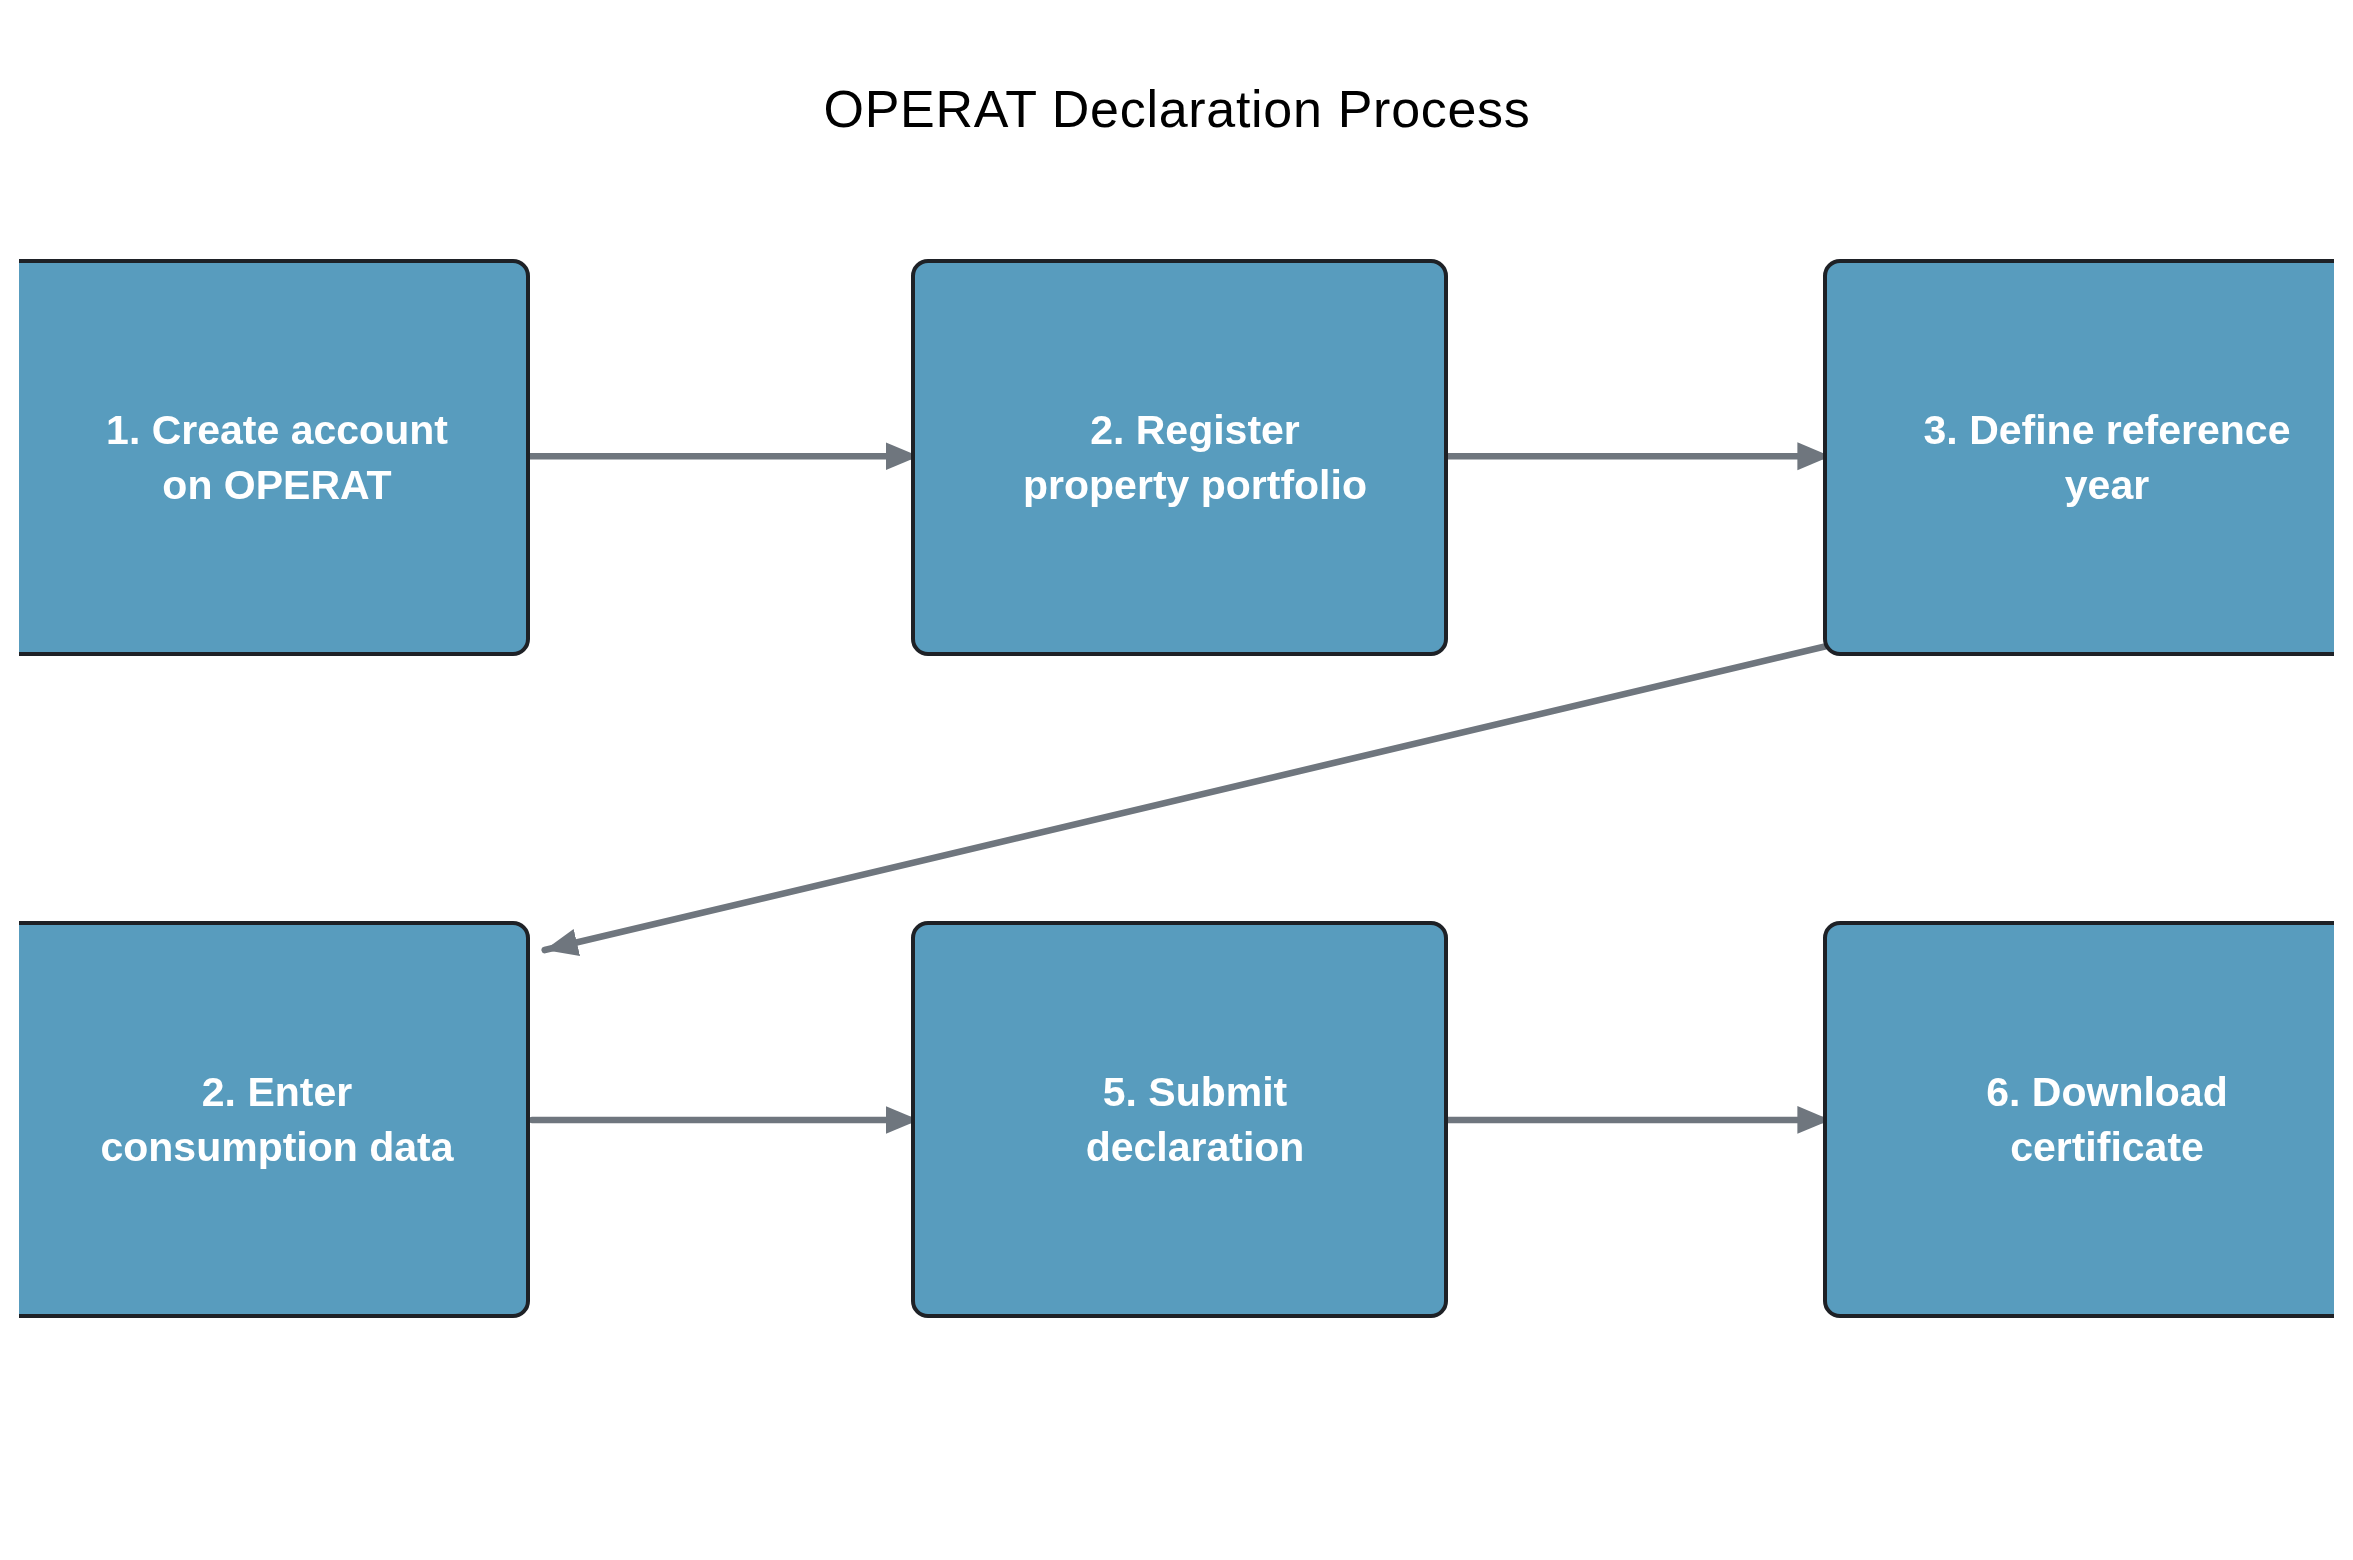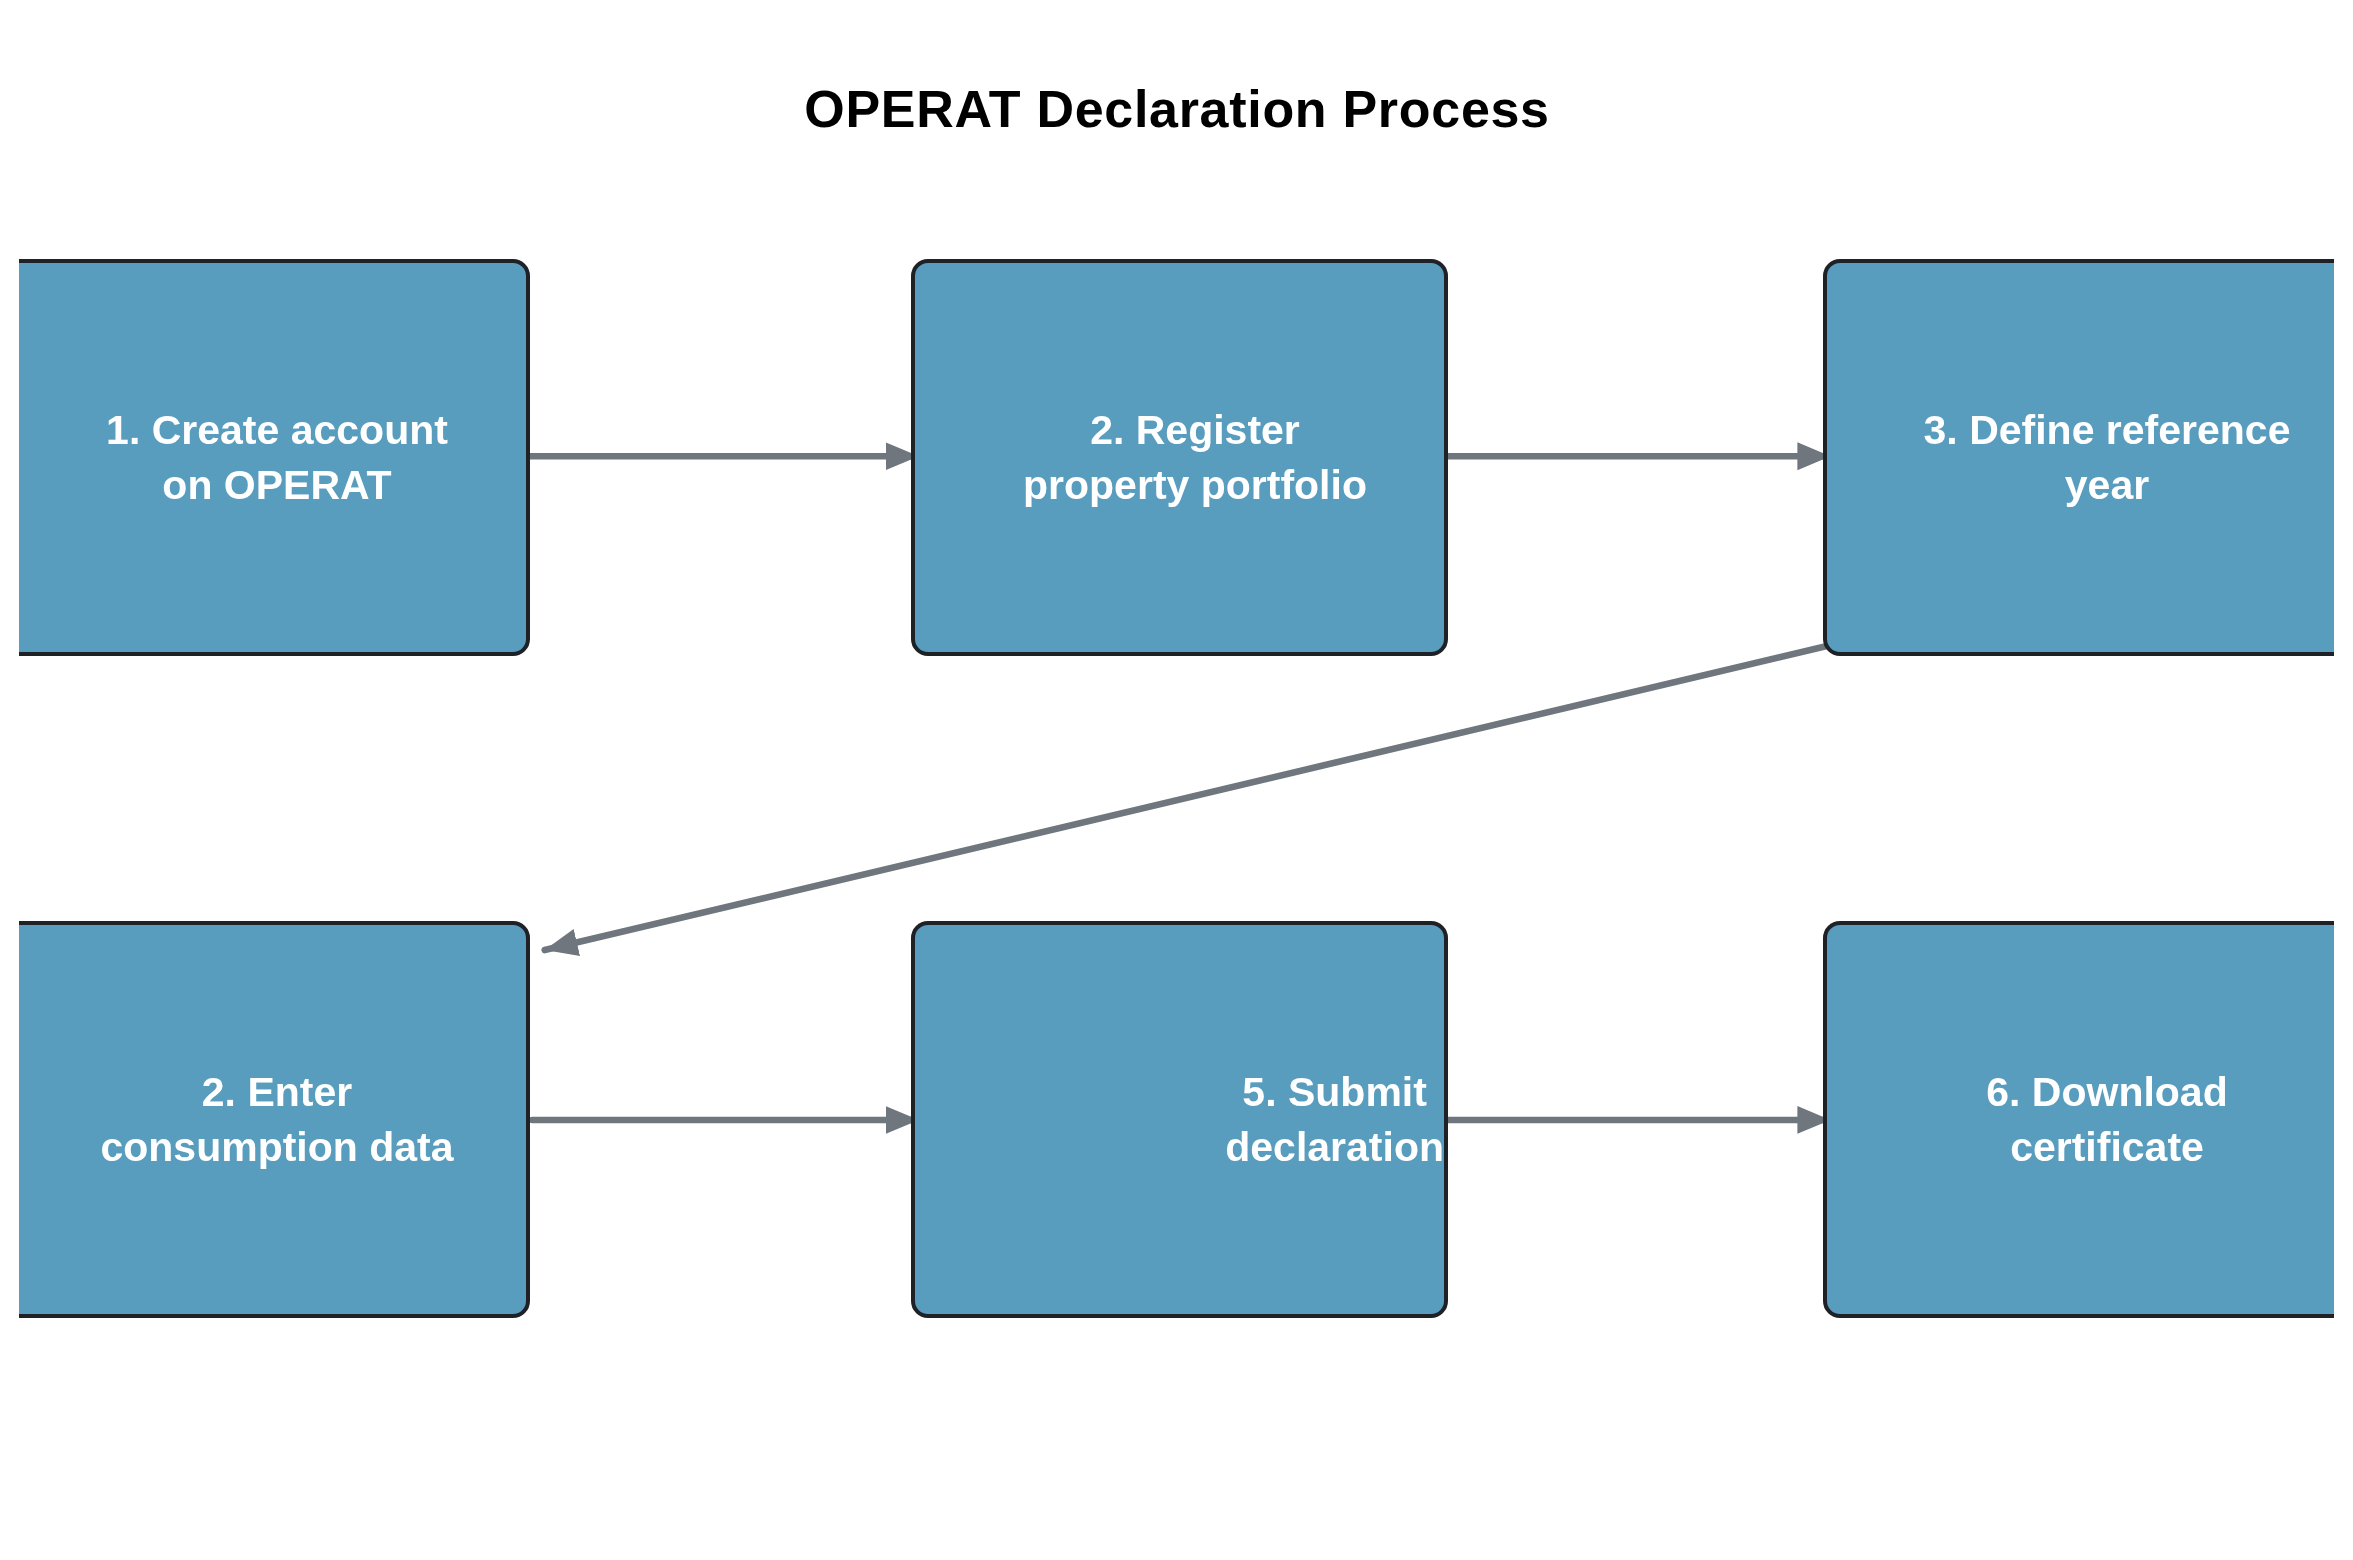--- a/index.html
+++ b/index.html
@@ -13,21 +13,21 @@
     overflow: hidden;
   }
 
   .diagram-title {
     position: absolute;
     left: 0;
     top: 79px;
     width: 100%;
     text-align: center;
     font-size: 52px;
-    font-weight: bold;
+    font-weight: normal;
     color: var(--title-color, #000000);
     letter-spacing: 0.7px;
   }
 
   
   .clip {
     position: absolute;
     left: 19px;
     top: 0;
     width: 2315px;
@@ -55,21 +55,21 @@
     line-height: 1.34;
     text-align: center;
     white-space: pre-line;
     margin-left: 31px;
   }
 
   .pos-r1c1 { left: -26px;  top: 259px; }
   .pos-r1c2 { left: 892px; top: 259px; }
   .pos-r1c3 { left: 1804px; top: 259px; }
   .pos-r2c1 { left: -26px;  top: 921px; }
-  .pos-r2c2 { left: 892px; top: 921px; justify-content: flex-end; }
+  .pos-r2c2 { left: 892px; top: 921px; }
   .pos-r2c3 { left: 1804px; top: 921px; }
 
   svg.arrows {
     position: absolute;
     left: 0;
     top: 0;
     width: 2354px;
     height: 1561px;
     pointer-events: none;
   }

